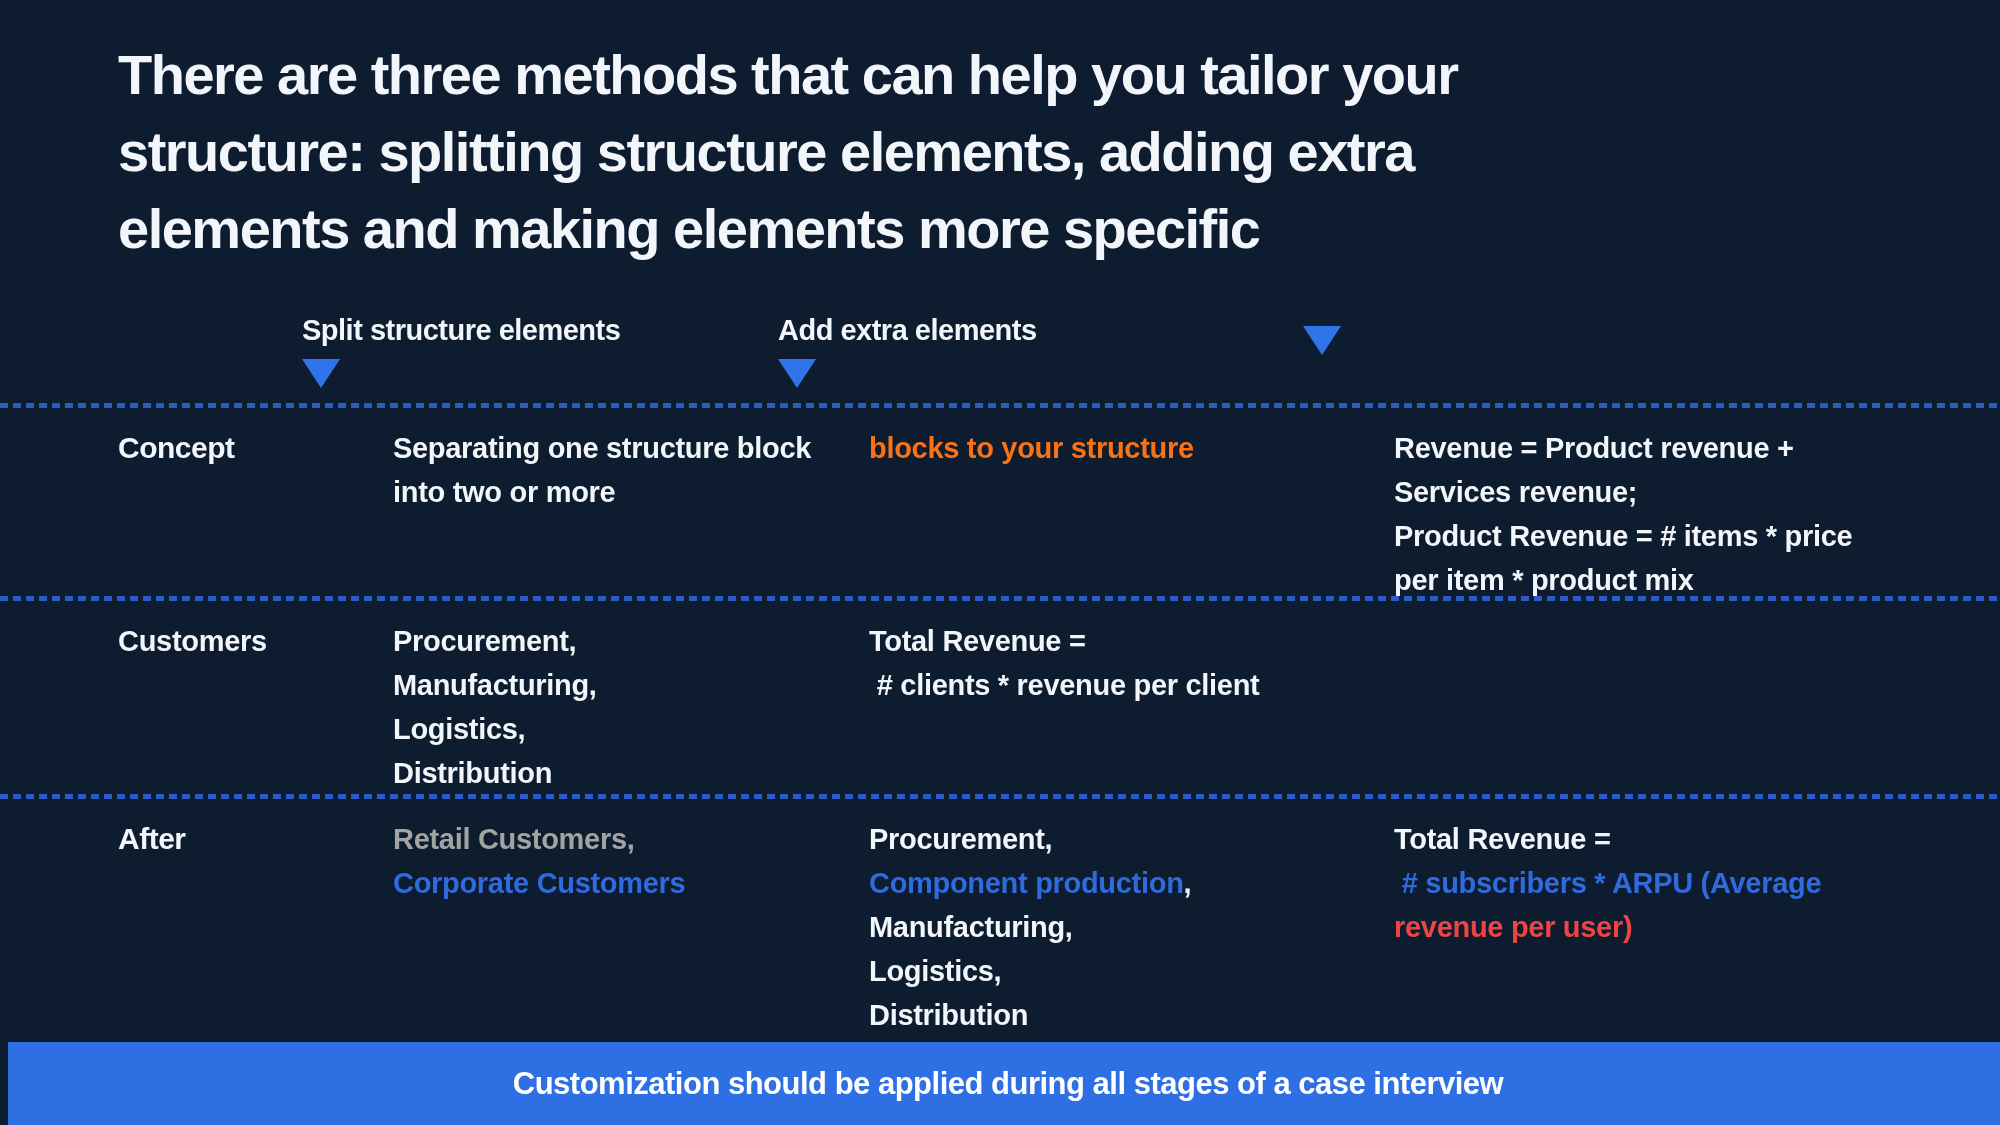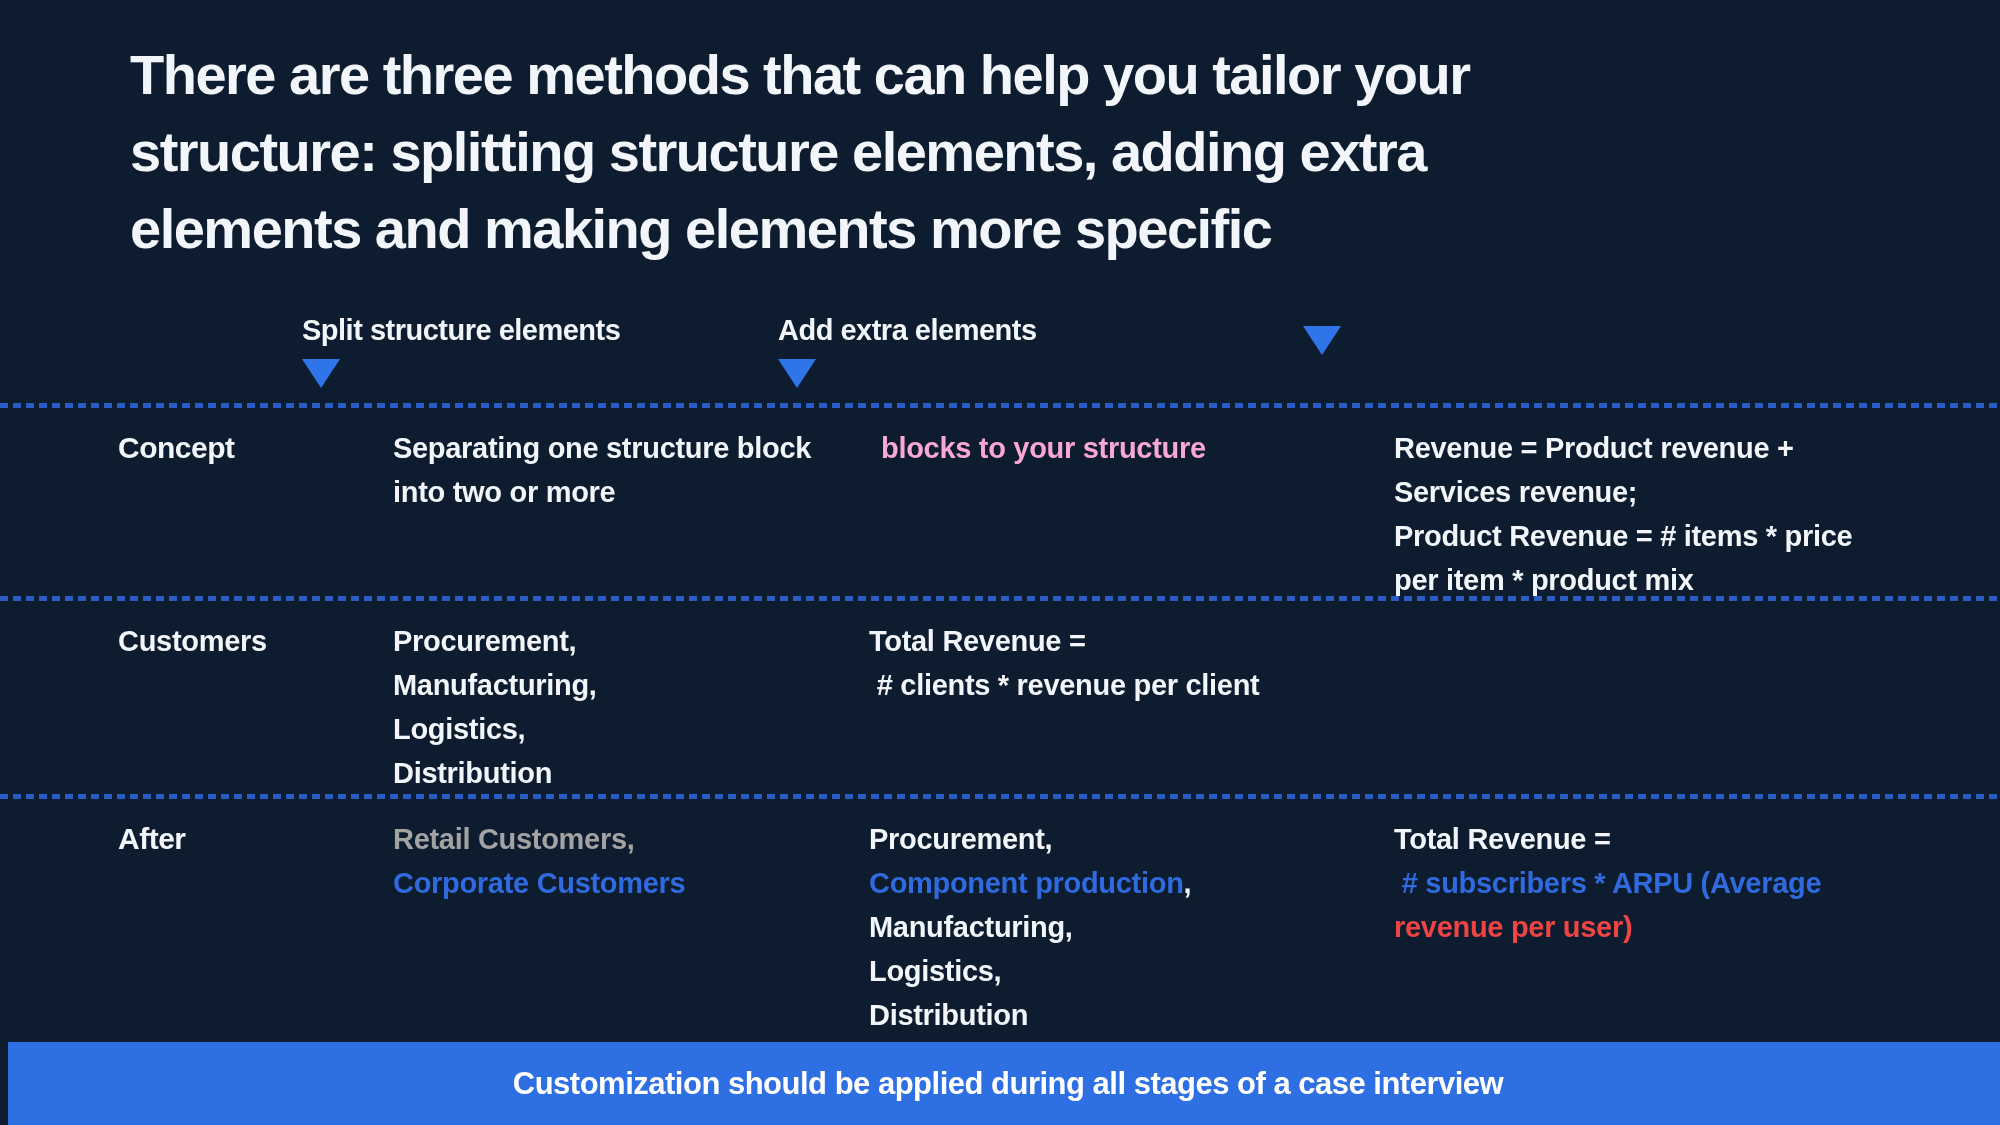--- a/index.html
+++ b/index.html
@@ -25,21 +25,20 @@
     position:absolute;
     left:118px;
     top:36px;
     width:1560px;
     font-size:56px;
     font-weight:700;
     line-height:77px;
     letter-spacing:-1.5px;
     color:var(--text_white);
     white-space:pre-line;
-    margin-left:12px;
   }
 
   .grid{
     display:grid;
     grid-template-columns:275px 476px 525px 606px;
     padding-left:118px;
     width:2000px;
   }
 
   .col-headers{
@@ -140,21 +139,21 @@
   <div class="dashline d2"></div>
   <div class="dashline d3"></div>
 
   <div class="grid row r1">
     <div class="row-label">Concept</div>
     <div class="cell">
         <div class="line"><span style="color: rgb(242, 246, 250);">Separating one structure block</span></div>
         <div class="line"><span style="color: rgb(242, 246, 250);">into two or more</span></div>
       </div>
     <div class="cell">
-        <div class="line"><span style="color: #f9a8d4; margin-left: 12px;">blocks to your structure</span></div>
+        <div class="line"><span style="color: #f97316;">blocks to your structure</span></div>
       </div>
     <div class="cell">
         <div class="line"><span style="color: rgb(242, 246, 250);">Revenue = Product revenue +</span></div>
         <div class="line"><span style="color: rgb(242, 246, 250);">Services revenue;</span></div>
         <div class="line"><span style="color: rgb(242, 246, 250);">Product Revenue = # items * price</span></div>
         <div class="line"><span style="color: rgb(242, 246, 250);">per item * product mix</span></div>
       </div>
   </div>
 
   <div class="grid row r2">

